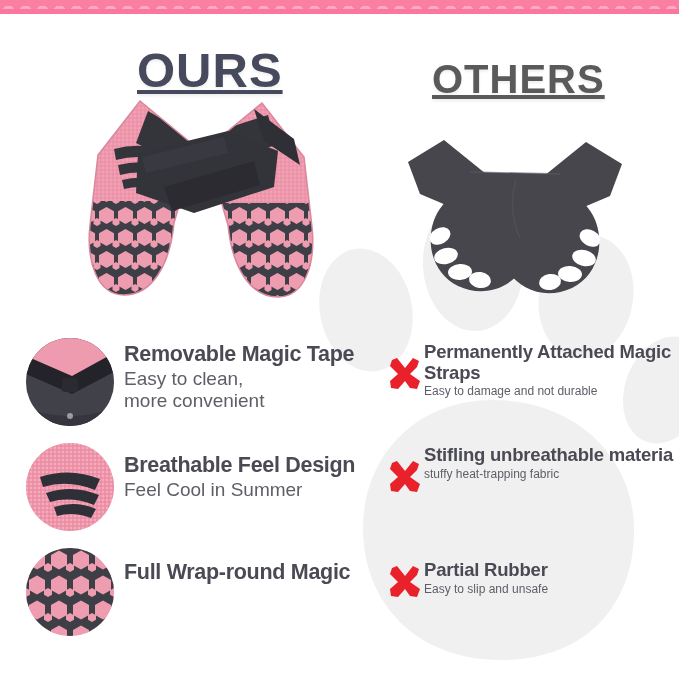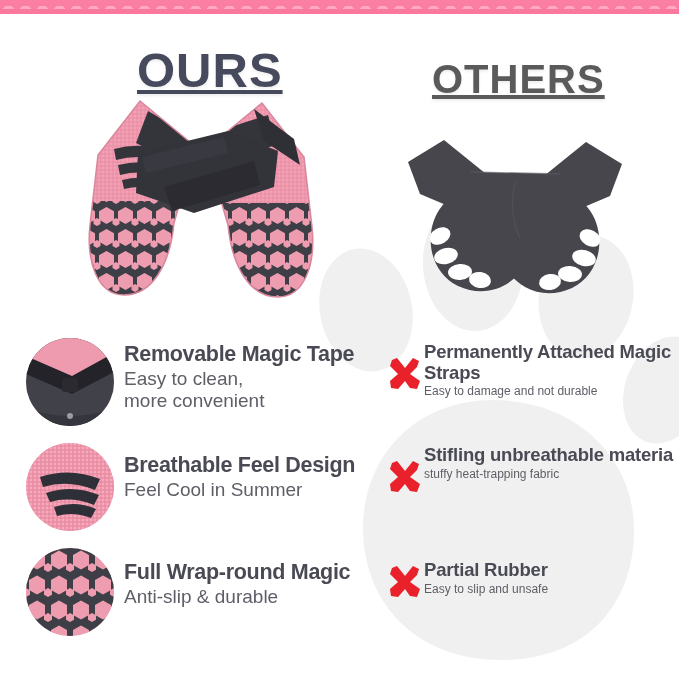--- a/index.html
+++ b/index.html
@@ -373,21 +373,20 @@
               <polygon points="11,2.5 19,7 19,17 11,21.5 3,17 3,7" fill="#EE9CB0"></polygon>
               <polygon points="0,15 4,17.3 4,21.8 0,24" fill="#EE9CB0"></polygon>
               <polygon points="22,15 22,24 18,21.8 18,17.3" fill="#EE9CB0"></polygon>
             </pattern>
           </defs>
           <rect width="88" height="88" fill="url(#honeyP2)"></rect>
         </svg>
       </div>
       <div class="ours-text">
         <div class="ours-title">Full Wrap-round Magic</div>
-        <div class="ours-sub">Anti-slip &amp; durable</div>
       </div>
     </div>
     <div class="others-side">
       <div class="x-icon">
         <svg viewBox="0 0 38 38" xmlns="http://www.w3.org/2000/svg">
           <path d="M6 4 L11 2 L19 12 L27 2 L33 5 L31 11 L24 18 L34 25 L31 33 L24 32 L19 25 L12 33 L5 32 L4 25 L12 18 L4 10 Z" fill="#E8212A"></path>
         </svg>
       </div>
       <div class="others-text">
         <div class="others-title">Partial Rubber</div>

